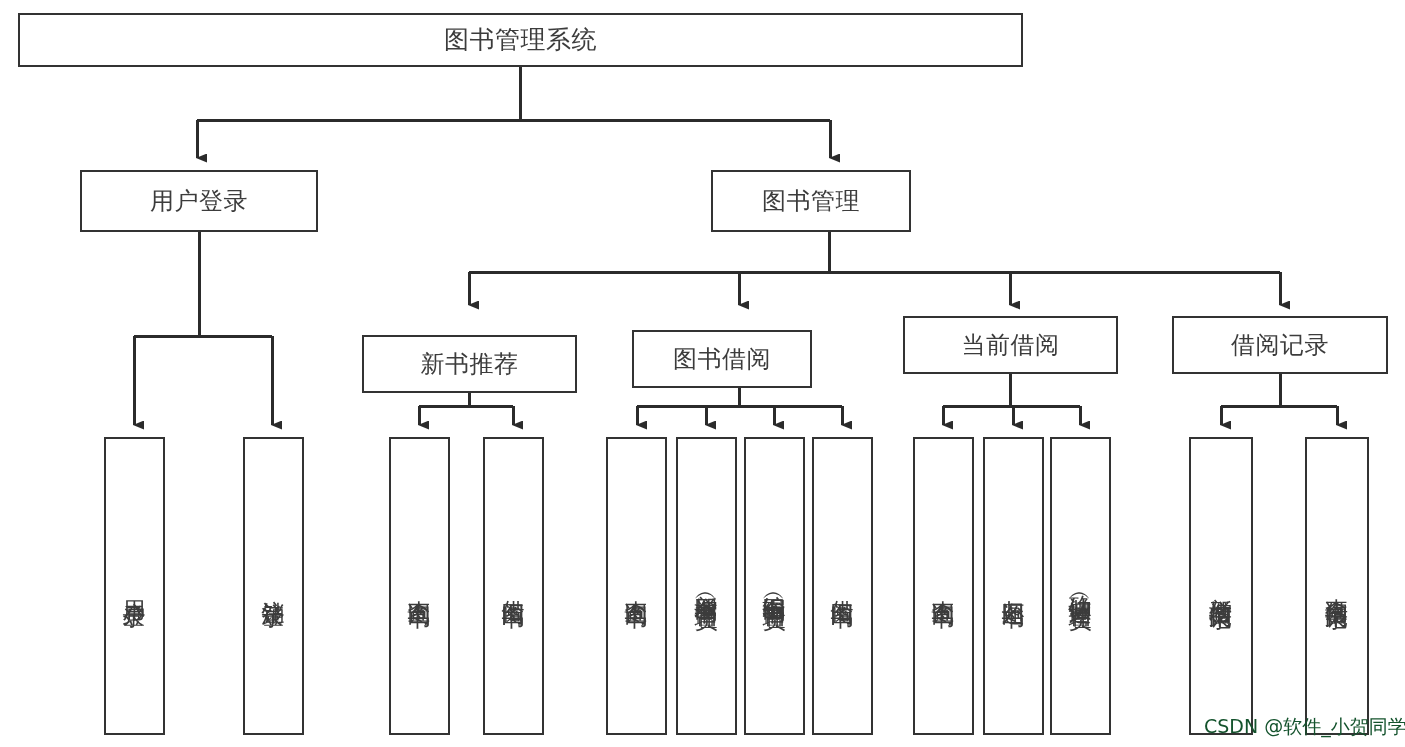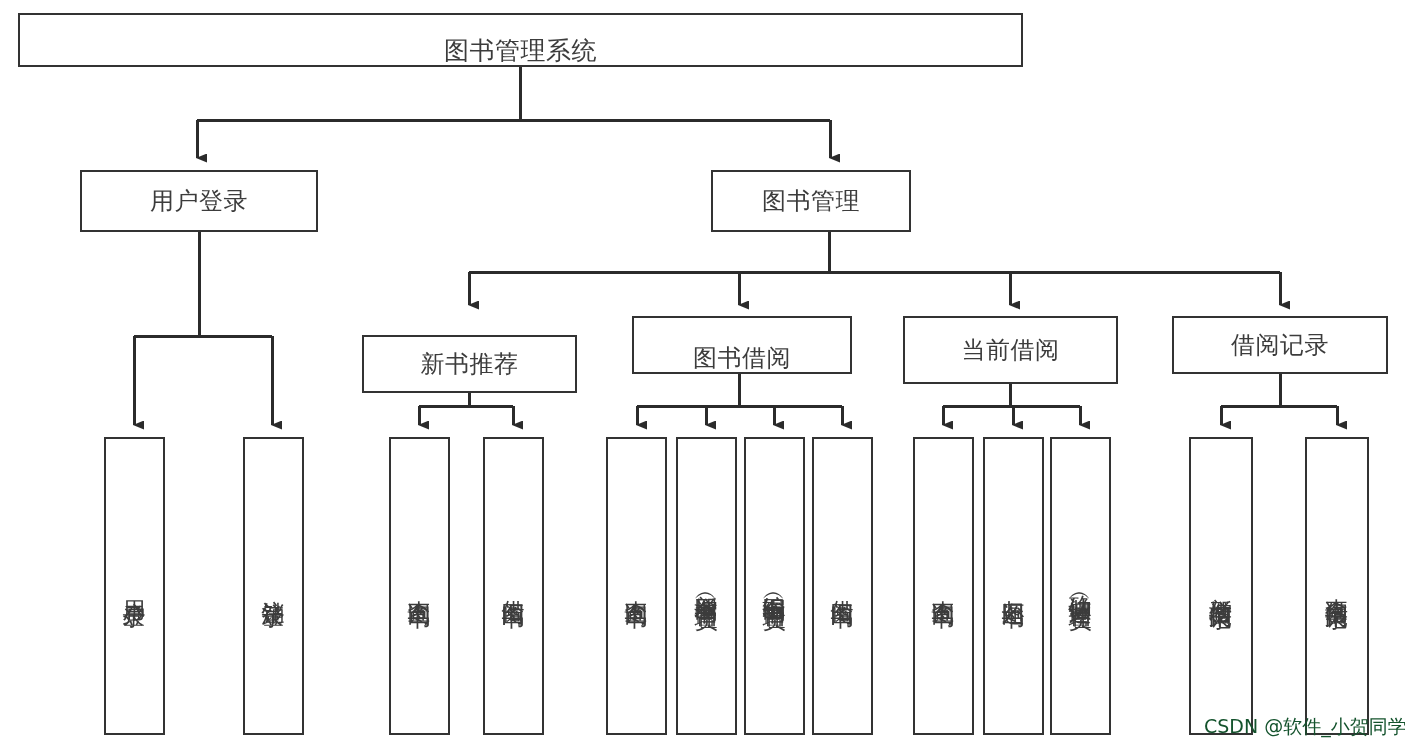--- a/index.html
+++ b/index.html
@@ -113,41 +113,41 @@
       <path d="M1080,406 L1080,425" marker-end="url(#arrowhead)"></path>
 
       <path d="M1280,374 L1280,406"></path>
       <path d="M1221,406 L1337,406"></path>
       <path d="M1221,406 L1221,425" marker-end="url(#arrowhead)"></path>
       <path d="M1337,406 L1337,425" marker-end="url(#arrowhead)"></path>
 
     </g>
   </svg>
 
-  <div class="node level-1" id="node-root" style="left: 18px; top: 13px; width: 1005px; height: 54px; align-items: flex-end;">
+  <div class="node level-1" id="node-root" style="left: 18px; top: 13px; width: 1005px; height: 54px;">
     <span class="node-label">图书管理系统</span>
   </div>
 
   <div id="level2-layer">
       <div class="node level-2" style="left: 80px; top: 170px; width: 238px; height: 62px;">
         <span class="node-label">用户登录</span>
       </div>
       <div class="node level-2" style="left: 711px; top: 170px; width: 200px; height: 62px;">
         <span class="node-label">图书管理</span>
       </div>
     </div>
 
   <div id="level3-layer">
       <div class="node level-3" style="left: 362px; top: 316px; width: 215px; height: 58px; margin-top: 19px;">
         <span class="node-label">新书推荐</span>
       </div>
-      <div class="node level-3" style="left: 632px; top: 316px; width: 220px; height: 58px; align-items: flex-end;">
+      <div class="node level-3" style="left: 632px; top: 330px; width: 180px; height: 58px;">
         <span class="node-label">图书借阅</span>
       </div>
-      <div class="node level-3" style="left: 903px; top: 316px; width: 215px; height: 68px;">
+      <div class="node level-3" style="left: 903px; top: 316px; width: 215px; height: 58px;">
         <span class="node-label">当前借阅</span>
       </div>
       <div class="node level-3" style="left: 1172px; top: 316px; width: 216px; height: 58px;">
         <span class="node-label">借阅记录</span>
       </div>
     </div>
 
   <div id="leaf-layer">
       <div class="node leaf" style="left: 104px; top: 437px; width: 61px; height: 298px;">
         <span class="node-label">用户登录</span>

